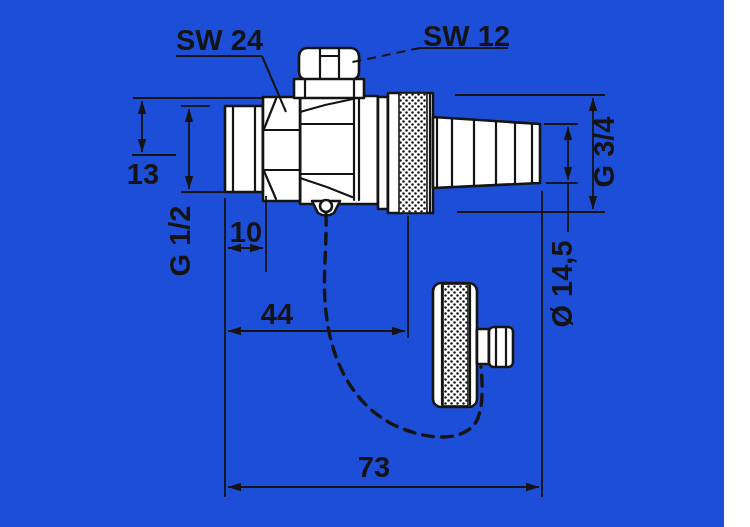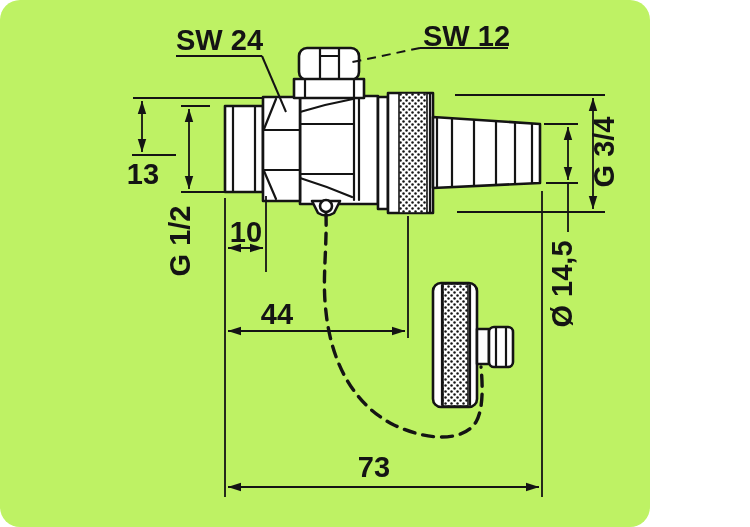--- a/index.html
+++ b/index.html
@@ -1,16 +1,16 @@
 <!DOCTYPE html>
 <html><head>
 <meta charset="utf-8">
 <style>
   html,body{margin:0;padding:0;background:#ffffff;}
-  .canvas{position:relative;width:650px;height:527px;background:#bef264;overflow:hidden;border-radius:20px;}
+  .canvas{position:relative;width:724px;height:527px;background:#1d4ed8;overflow:hidden;}
   svg{display:block;}
   .part{fill:#ffffff;stroke:#141414;stroke-width:2.6;stroke-linejoin:round;stroke-linecap:round;}
   .inner{fill:none;stroke:#141414;stroke-width:2.2;stroke-linecap:round;}
   .thin{fill:none;stroke:#141414;stroke-width:1.8;stroke-linecap:butt;}
   .leader{fill:none;stroke:#141414;stroke-width:2;}
   .chain{fill:none;stroke:#141414;stroke-width:3.4;stroke-dasharray:11 8;stroke-linecap:round;}
   .knurl{stroke:#141414;stroke-width:1.6;}
   text{font-family:"Liberation Sans","DejaVu Sans",sans-serif;font-weight:bold;font-size:29px;fill:#141414;}
 </style>
 </head>

